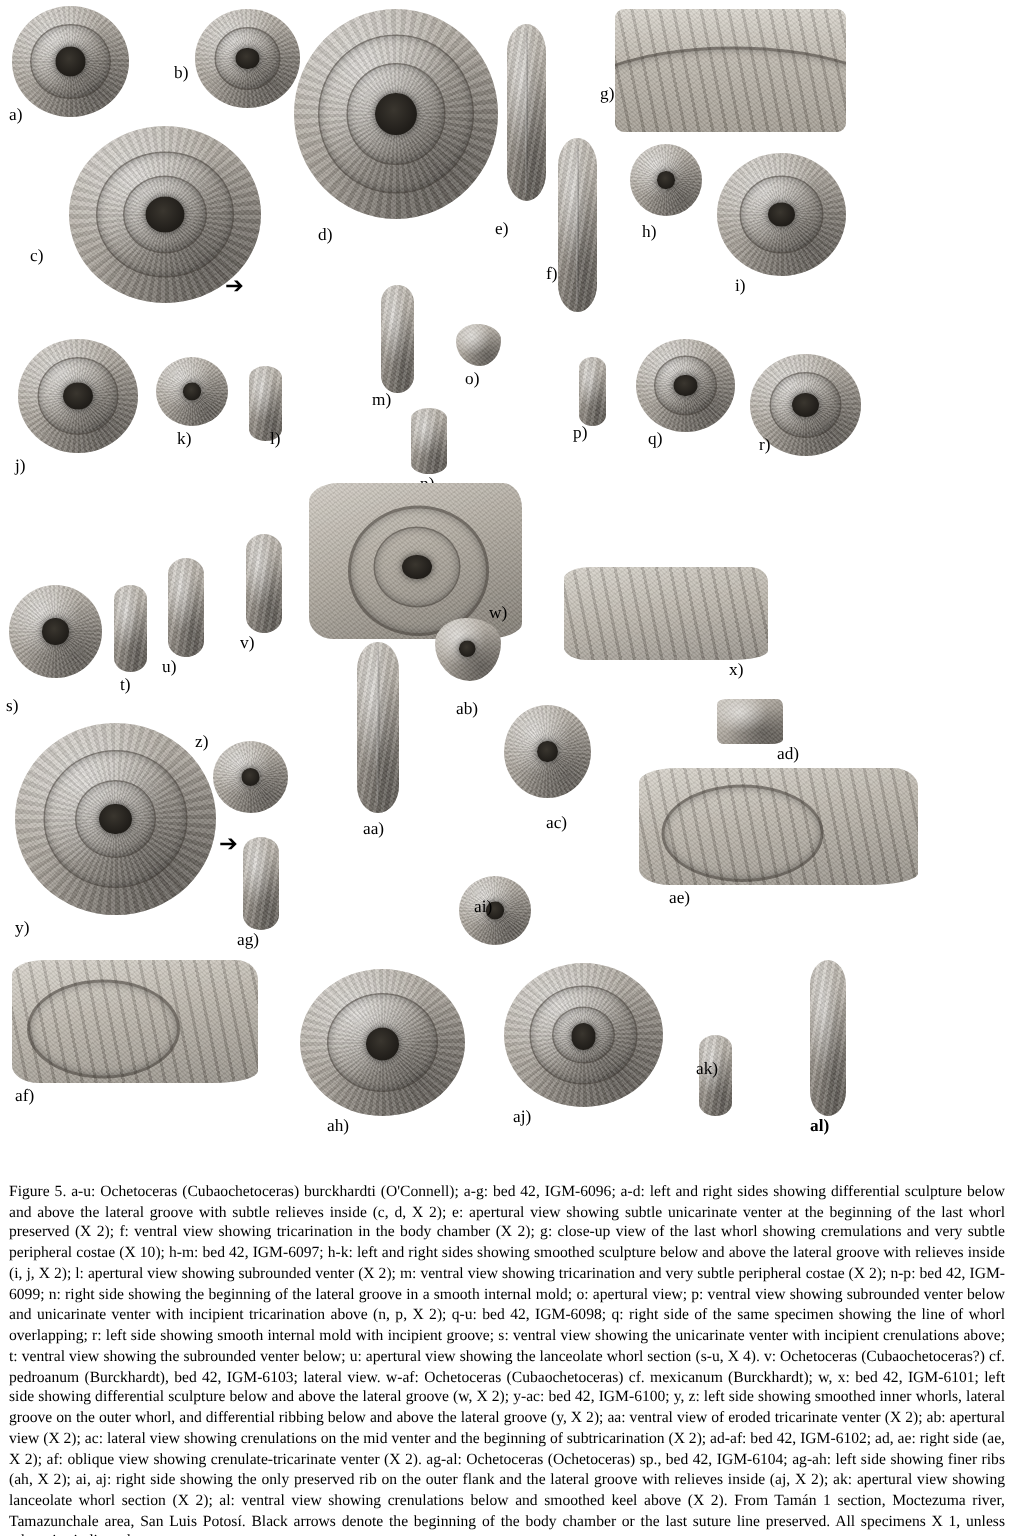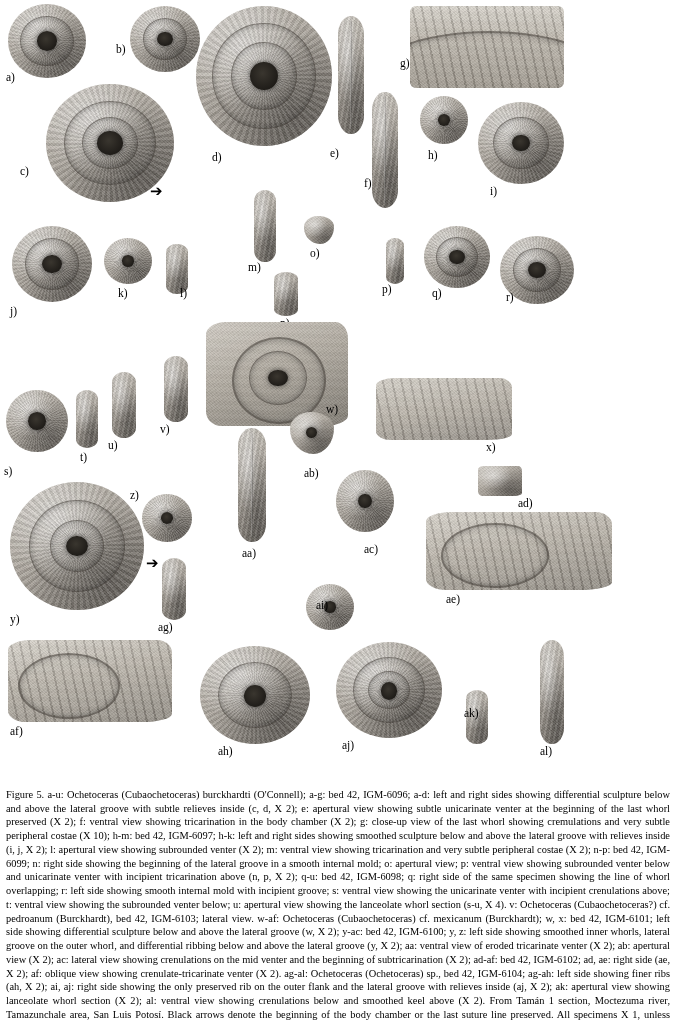--- a/index.html
+++ b/index.html
@@ -429,17 +429,17 @@
       <div class="grain"></div>
   </div>
   <div class="lbl" style="left:464px;top:708px;">ak)</div>
 
   <div class="spec sh-lanc" style="left:540px;top:640px;width:24px;height:104px;">
     <div class="body"></div>
       <div class="ribs-lin"></div>
       <div class="grain"></div>
     <div class="keel"></div>
   </div>
-  <div class="lbl" style="left:540px;top:746px;">al)</div>
+  <div class="lbl" style="left:540px;top:746px;font-weight:bold;">al)</div>
 
 </div>
 
 <div id="caption">Figure 5. a-u: Ochetoceras (Cubaochetoceras) burckhardti (O'Connell); a-g: bed 42, IGM-6096; a-d: left and right sides showing differential sculpture below and above the lateral groove with subtle relieves inside (c, d, X 2); e: apertural view showing subtle unicarinate venter at the beginning of the last whorl preserved (X 2); f: ventral view showing tricarination in the body chamber (X 2); g: close-up view of the last whorl showing cremulations and very subtle peripheral costae (X 10); h-m: bed 42, IGM-6097; h-k: left and right sides showing smoothed sculpture below and above the lateral groove with relieves inside (i, j, X 2); l: apertural view showing subrounded venter (X 2); m: ventral view showing tricarination and very subtle peripheral costae (X 2); n-p: bed 42, IGM-6099; n: right side showing the beginning of the lateral groove in a smooth internal mold; o: apertural view; p: ventral view showing subrounded venter below and unicarinate venter with incipient tricarination above (n, p, X 2); q-u: bed 42, IGM-6098; q: right side of the same specimen showing the line of whorl overlapping; r: left side showing smooth internal mold with incipient groove; s: ventral view showing the unicarinate venter with incipient crenulations above; t: ventral view showing the subrounded venter below; u: apertural view showing the lanceolate whorl section (s-u, X 4). v: Ochetoceras (Cubaochetoceras?) cf. pedroanum (Burckhardt), bed 42, IGM-6103; lateral view. w-af: Ochetoceras (Cubaochetoceras) cf. mexicanum (Burckhardt); w, x: bed 42, IGM-6101; left side showing differential sculpture below and above the lateral groove (w, X 2); y-ac: bed 42, IGM-6100; y, z: left side showing smoothed inner whorls, lateral groove on the outer whorl, and differential ribbing below and above the lateral groove (y, X 2); aa: ventral view of eroded tricarinate venter (X 2); ab: apertural view (X 2); ac: lateral view showing crenulations on the mid venter and the beginning of subtricarination (X 2); ad-af: bed 42, IGM-6102; ad, ae: right side (ae, X 2); af: oblique view showing crenulate-tricarinate venter (X 2). ag-al: Ochetoceras (Ochetoceras) sp., bed 42, IGM-6104; ag-ah: left side showing finer ribs (ah, X 2); ai, aj: right side showing the only preserved rib on the outer flank and the lateral groove with relieves inside (aj, X 2); ak: apertural view showing lanceolate whorl section (X 2); al: ventral view showing crenulations below and smoothed keel above (X 2). From Tamán 1 section, Moctezuma river, Tamazunchale area, San Luis Potosí. Black arrows denote the beginning of the body chamber or the last suture line preserved. All specimens X 1, unless otherwise indicated.</div>
 
 </body></html>

